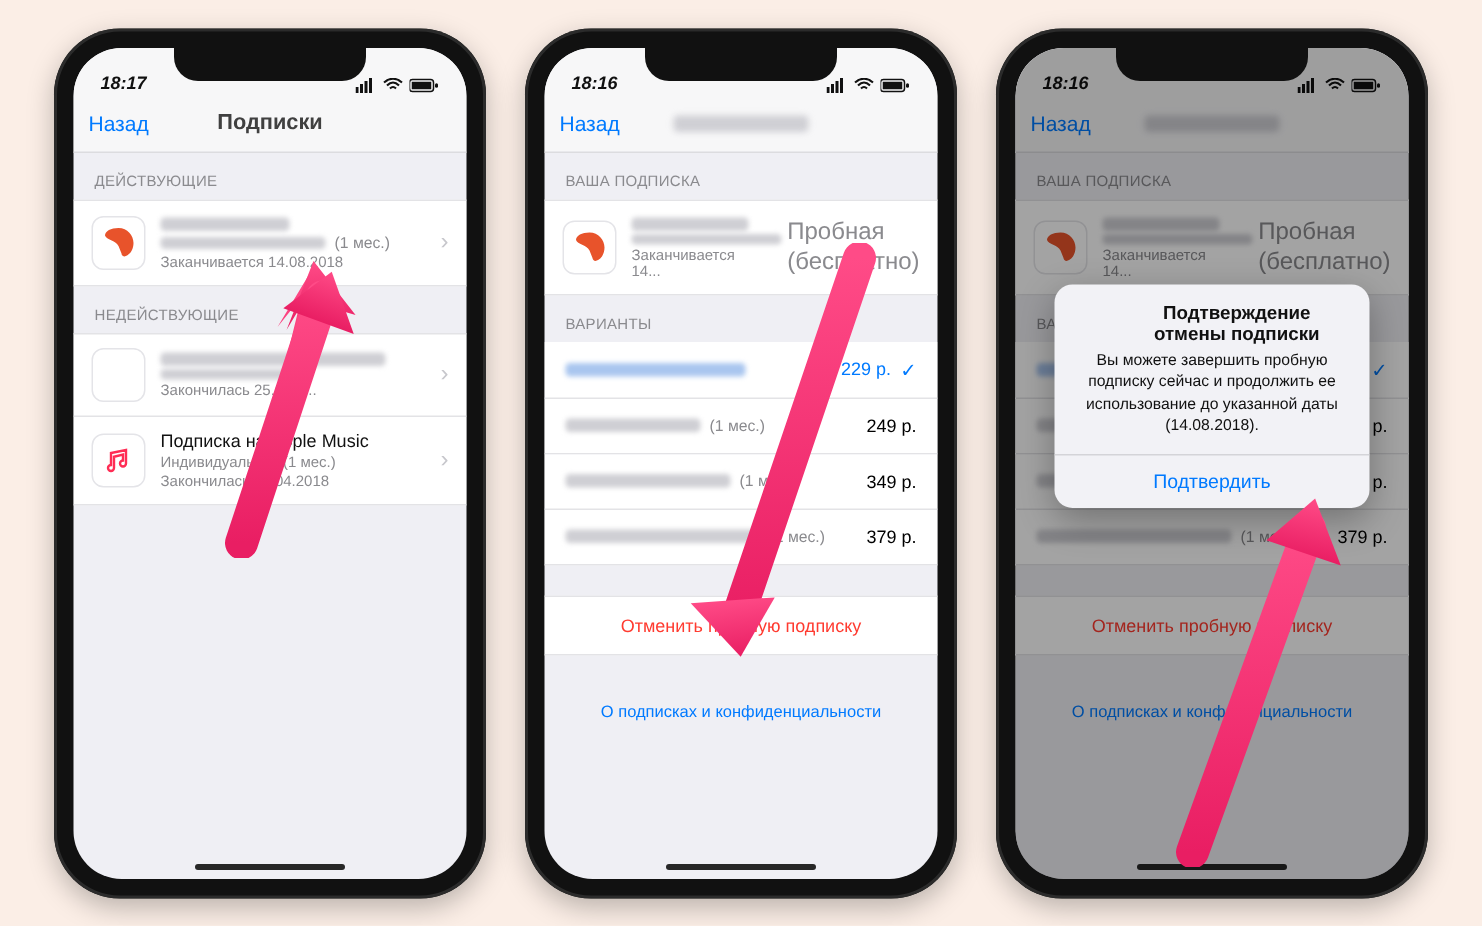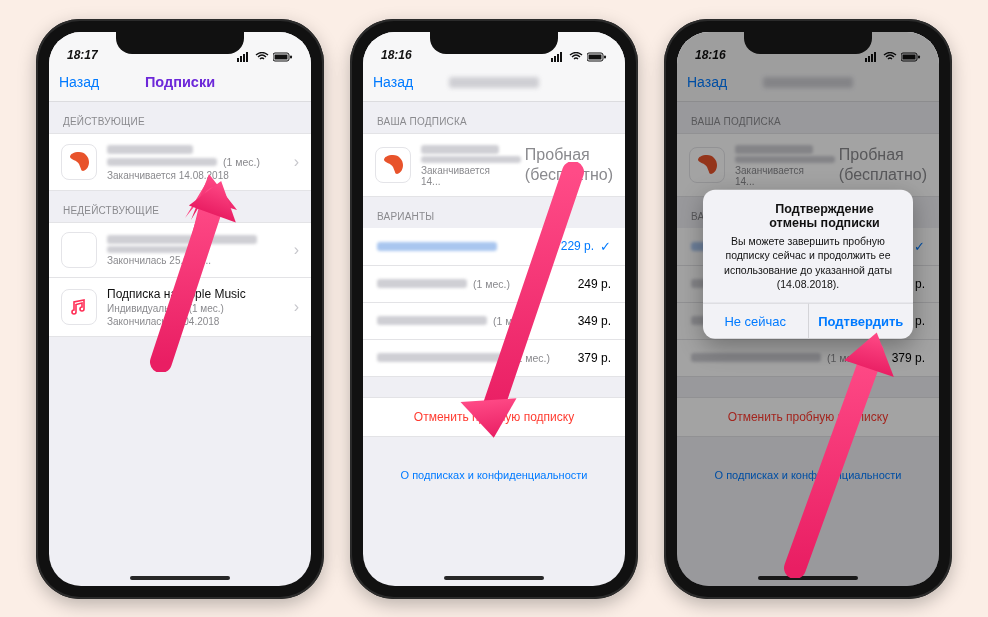--- a/index.html
+++ b/index.html
@@ -69,21 +69,21 @@
   }
   .navbar .back {
     position: absolute;
     left: 10px;
     color: #007aff;
     font-size: 14px;
   }
   .navbar .title {
     font-size: 14.5px;
     font-weight: 600;
-    color: #6d28d9;
+    color: #404040;
   }
   .section-header {
     font-size: 10px;
     color: #8a8a8e;
     padding: 14px 14px 6px;
     letter-spacing: 0.2px;
   }
   .cell {
     background: #fff;
     border-top: 1px solid #e3e3e6;
@@ -454,21 +454,20 @@
     <div class="gap"></div>
     <div class="option-row link-row link-danger" style="justify-content:center;border-top:1px solid #e3e3e6">Отменить пробную подписку</div>
     <div class="gap"></div>
     <div class="link-row link-blue">О подписках и конфиденциальности</div>
 
     <div class="dim-overlay"></div>
     <div class="alert">
       <div class="a-title">Подтверждение отмены подписки</div>
       <div class="a-msg">Вы можете завершить пробную подписку сейчас и продолжить ее использование до указанной даты (14.08.2018).</div>
       <div class="a-btns">
-        <div class="a-btn">Не сейчас</div>
         <div class="a-btn">Подтвердить</div>
       </div>
     </div>
 
     <svg class="arrow" style="left:88px;top:296px" width="140" height="250">
       <defs>
           <linearGradient id="g3" x1="0" y1="1" x2="0" y2="0">
             <stop offset="0" stop-color="#e91e63"></stop>
             <stop offset="1" stop-color="#ff4b87"></stop>
           </linearGradient>

